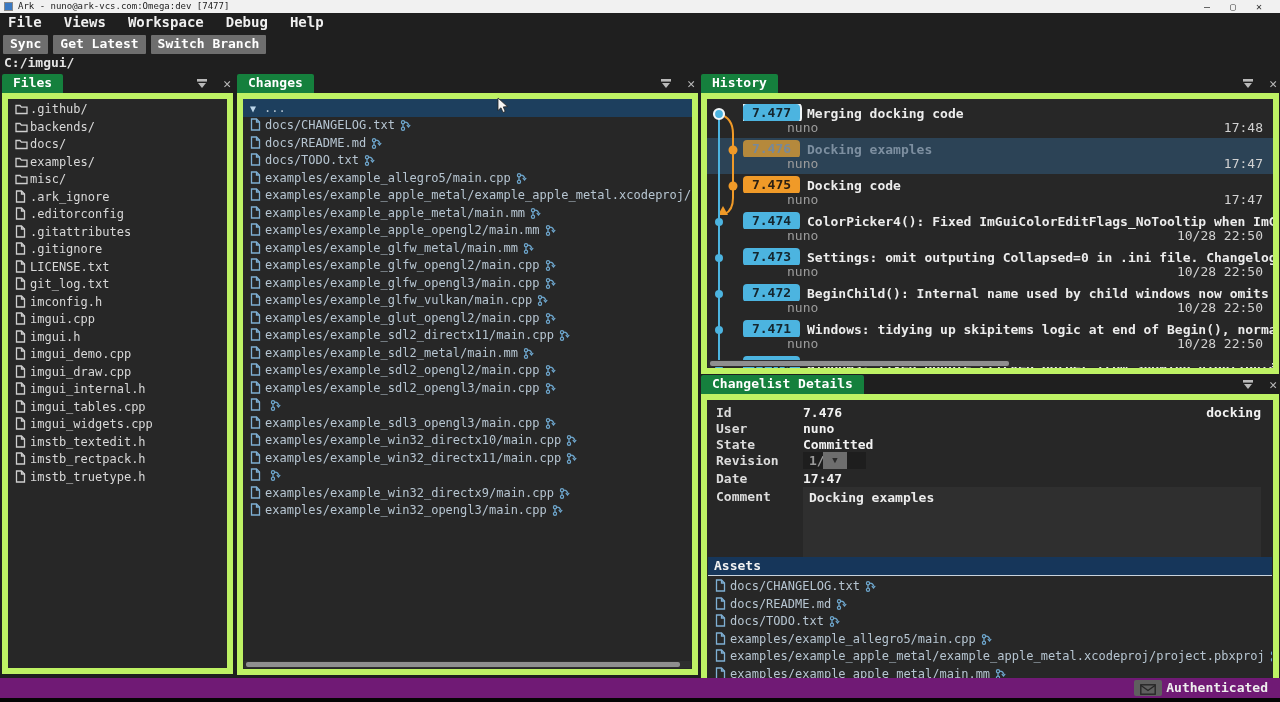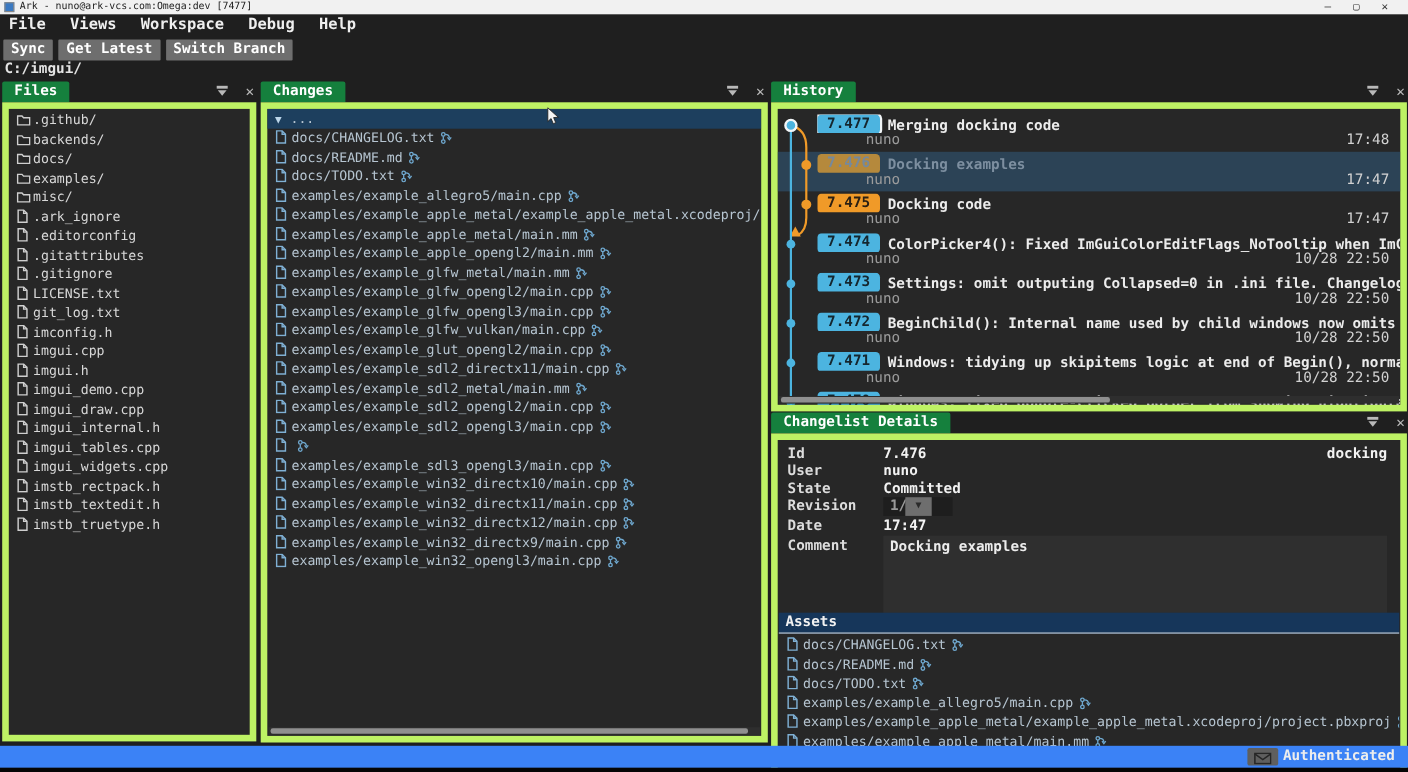--- a/index.html
+++ b/index.html
@@ -66,21 +66,21 @@
   .combo { position:absolute; left:96px; width:63px; height:17px; background:#1e1e1e; }
   .combo .cv { position:absolute; left:6px; top:0; line-height:17px; font-size:13px; color:#9a9a9a; font-weight:bold;}
   .combo-btn { position:absolute; left:116px; width:24px; height:17px; background:#6e6e6e;
     color:#2a2a2a; font-size:9px; text-align:center; line-height:17px; }
   .commentbox { position:absolute; left:96px; right:12px; height:73px; background:#2f2f2f;
     font-size:13px; font-weight:bold; color:#ececec; padding:3px 6px; }
   .assets-hdr { position:absolute; left:1px; right:1px; height:19px; background:#16365a;
     color:#f2f2f2; font-size:13px; font-weight:bold; padding:1px 6px; border-bottom:1px solid #c9d3dc; }
   .assets-rows { position:absolute; left:1px; right:1px; overflow:hidden; }
   
-  .statusbar { position:absolute; left:0; top:678px; width:1280px; height:20px; background:#3b82f6; }
+  .statusbar { position:absolute; left:0; top:678px; width:1280px; height:20px; background:#701a75; }
   .envbtn { position:absolute; right:118px; top:2px; width:28px; height:16px; background:#5f5f5f;
     border-radius:2px; text-align:center; }
   .authlbl { position:absolute; right:12px; top:2px; color:#ededed; font-size:13px; font-weight:bold; }
   .bottomstrip { position:absolute; left:0; top:698px; width:1280px; height:4px; background:#050505; }
   .cursor { position:absolute; pointer-events:none; z-index:99; }
 </style>
 </head>
 <body>
 
 <div class="screen">
@@ -176,25 +176,25 @@
               <path d="M1.5 1 h5 l3 3 v8 h-8 z" fill="none" stroke="#cfcfcf" stroke-width="1.3"></path>
               <path d="M6.5 1 v3 h3" fill="none" stroke="#cfcfcf" stroke-width="1.3"></path>
             </svg></span><span>imgui_tables.cpp</span></div>
         <div class="row"><span class="ic"><svg width="11" height="13" viewBox="0 0 11 13">
               <path d="M1.5 1 h5 l3 3 v8 h-8 z" fill="none" stroke="#cfcfcf" stroke-width="1.3"></path>
               <path d="M6.5 1 v3 h3" fill="none" stroke="#cfcfcf" stroke-width="1.3"></path>
             </svg></span><span>imgui_widgets.cpp</span></div>
         <div class="row"><span class="ic"><svg width="11" height="13" viewBox="0 0 11 13">
               <path d="M1.5 1 h5 l3 3 v8 h-8 z" fill="none" stroke="#cfcfcf" stroke-width="1.3"></path>
               <path d="M6.5 1 v3 h3" fill="none" stroke="#cfcfcf" stroke-width="1.3"></path>
+            </svg></span><span>imstb_textedit.h</span></div>
+        <div class="row"><span class="ic"><svg width="11" height="13" viewBox="0 0 11 13">
+              <path d="M1.5 1 h5 l3 3 v8 h-8 z" fill="none" stroke="#cfcfcf" stroke-width="1.3"></path>
+              <path d="M6.5 1 v3 h3" fill="none" stroke="#cfcfcf" stroke-width="1.3"></path>
             </svg></span><span>imstb_rectpack.h</span></div>
-        <div class="row"><span class="ic"><svg width="11" height="13" viewBox="0 0 11 13">
-              <path d="M1.5 1 h5 l3 3 v8 h-8 z" fill="none" stroke="#cfcfcf" stroke-width="1.3"></path>
-              <path d="M6.5 1 v3 h3" fill="none" stroke="#cfcfcf" stroke-width="1.3"></path>
-            </svg></span><span>imstb_textedit.h</span></div>
         <div class="row"><span class="ic"><svg width="11" height="13" viewBox="0 0 11 13">
               <path d="M1.5 1 h5 l3 3 v8 h-8 z" fill="none" stroke="#cfcfcf" stroke-width="1.3"></path>
               <path d="M6.5 1 v3 h3" fill="none" stroke="#cfcfcf" stroke-width="1.3"></path>
             </svg></span><span>imstb_truetype.h</span></div>
       </div>
   </div>
 
   <div class="tab" style="left:237px; top:74px;">Changes</div>
   <div class="panel-ctl" style="left:660px; top:76px;">
     <span class="funnel"><svg width="12" height="11" viewBox="0 0 12 11">
@@ -379,21 +379,21 @@
               <path d="M6.5 1 v3 h3" fill="none" stroke="#7fb0d4" stroke-width="1.3"></path>
             </svg></span><span>examples/example_win32_directx11/main.cpp</span><span class="fork"><svg width="12" height="12" viewBox="0 0 12 12">
               <circle cx="3" cy="9.7" r="1.6" fill="none" stroke="#6fa8cf" stroke-width="1.2"></circle>
               <circle cx="3" cy="3.2" r="1.6" fill="none" stroke="#6fa8cf" stroke-width="1.2"></circle>
               <path d="M3 4.8 V8.1 M4.6 3.2 C7.5 3.2 8.5 4.2 8.5 6.5" fill="none" stroke="#6fa8cf" stroke-width="1.2"></path>
               <path d="M6.8 5.8 L8.5 8 L10.2 5.8" fill="none" stroke="#6fa8cf" stroke-width="1.2"></path>
             </svg></span></div>
         <div class="row"><span class="ic"><svg width="11" height="13" viewBox="0 0 11 13">
               <path d="M1.5 1 h5 l3 3 v8 h-8 z" fill="none" stroke="#7fb0d4" stroke-width="1.3"></path>
               <path d="M6.5 1 v3 h3" fill="none" stroke="#7fb0d4" stroke-width="1.3"></path>
-            </svg></span><span>examples/example_win32_directx12/main.cpp</span><span class="fork"><svg width="12" height="12" viewBox="0 0 12 12">
+            </svg></span><span class="fork"><svg width="12" height="12" viewBox="0 0 12 12">
               <circle cx="3" cy="9.7" r="1.6" fill="none" stroke="#6fa8cf" stroke-width="1.2"></circle>
               <circle cx="3" cy="3.2" r="1.6" fill="none" stroke="#6fa8cf" stroke-width="1.2"></circle>
               <path d="M3 4.8 V8.1 M4.6 3.2 C7.5 3.2 8.5 4.2 8.5 6.5" fill="none" stroke="#6fa8cf" stroke-width="1.2"></path>
               <path d="M6.8 5.8 L8.5 8 L10.2 5.8" fill="none" stroke="#6fa8cf" stroke-width="1.2"></path>
             </svg></span></div>
         <div class="row"><span class="ic"><svg width="11" height="13" viewBox="0 0 11 13">
               <path d="M1.5 1 h5 l3 3 v8 h-8 z" fill="none" stroke="#7fb0d4" stroke-width="1.3"></path>
               <path d="M6.5 1 v3 h3" fill="none" stroke="#7fb0d4" stroke-width="1.3"></path>
             </svg></span><span>examples/example_win32_directx9/main.cpp</span><span class="fork"><svg width="12" height="12" viewBox="0 0 12 12">
               <circle cx="3" cy="9.7" r="1.6" fill="none" stroke="#6fa8cf" stroke-width="1.2"></circle>

